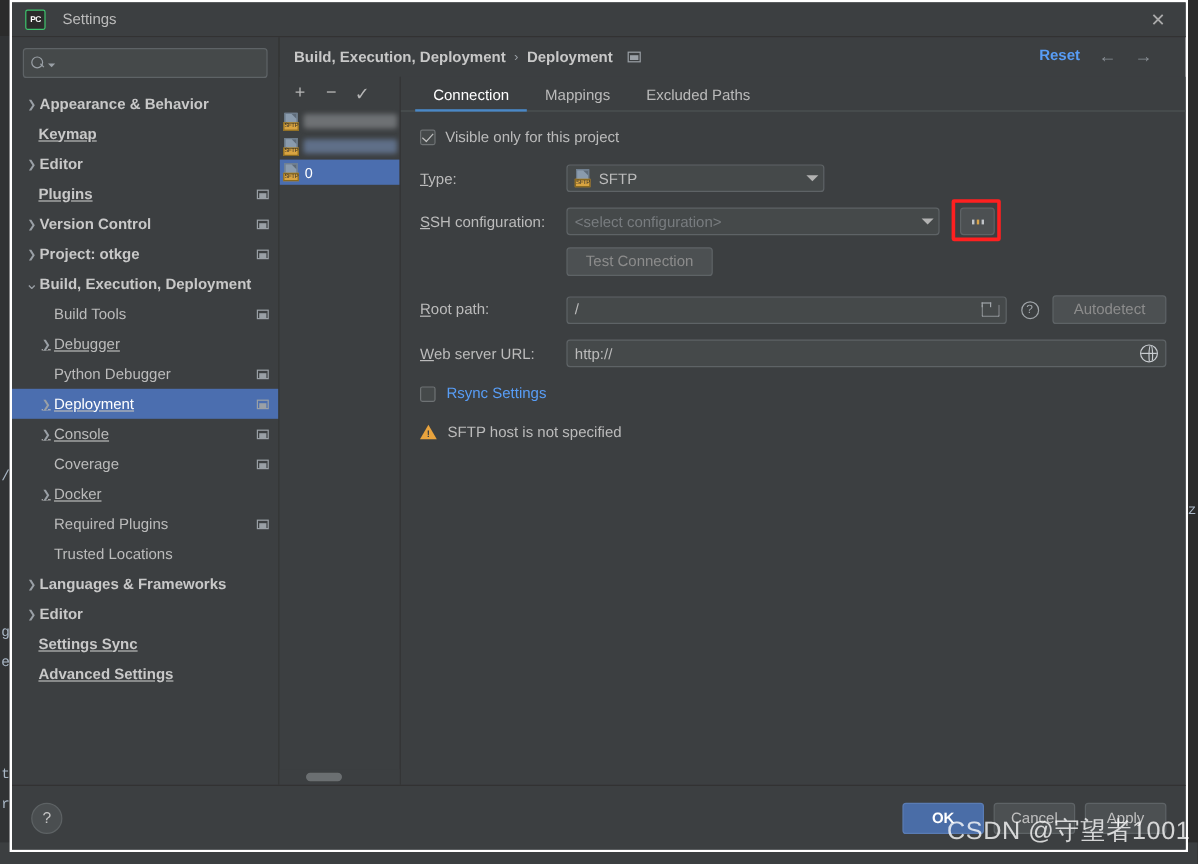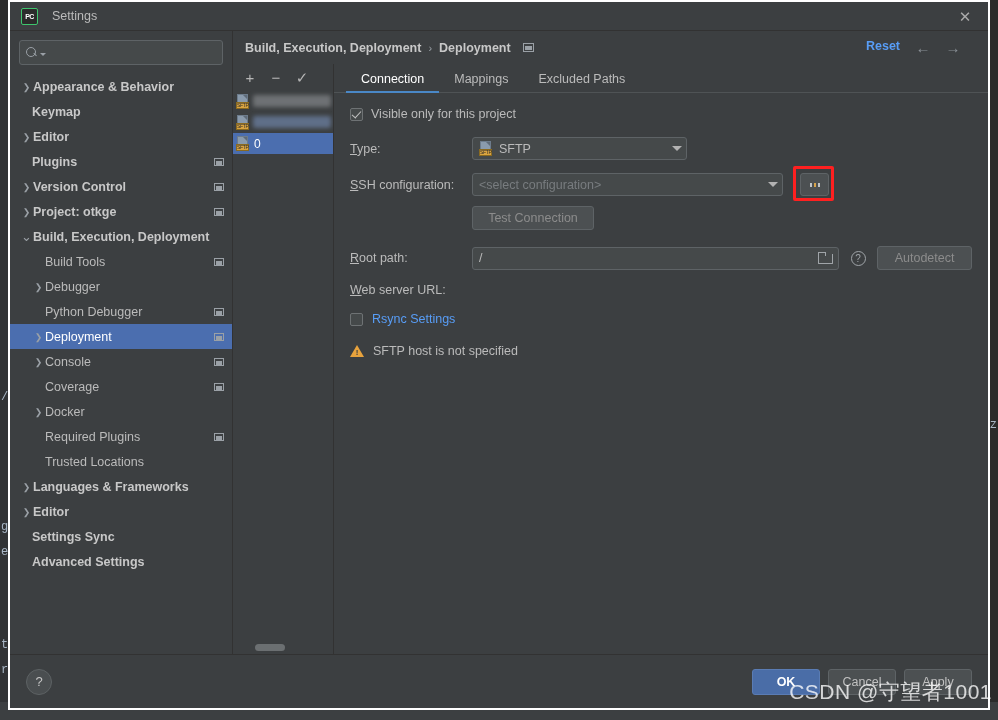--- a/index.html
+++ b/index.html
@@ -132,21 +132,21 @@
   .tree-label { font-size: 12.5px; color: #bbbbbb; }
   .tree-label.bold { font-weight: bold; color: #c8c8c8; }
   .tree-badge {
     position: absolute; right: 8px; top: 9px;
     width: 10px; height: 8px; border: 1px solid #9aa0a6;
   }
   .tree-badge::after {
     content: ""; position: absolute; left: 1px; top: 2px;
     width: 6px; height: 4px; background: #9aa0a6;
   }
-  .indent-1 { padding-left: 22px; }
+  .indent-1 { padding-left: 22px; text-decoration: underline; }
   .indent-2 { padding-left: 35px; }
 
   
   #right-panel { flex: 1; display: flex; flex-direction: column; min-width: 0; }
   #crumb-bar {
     height: 33px; min-height: 33px; display: flex; align-items: center;
     padding-left: 12px; position: relative;
   }
   .crumb { font-size: 12.5px; font-weight: bold; color: #c8c8c8; }
   .crumb-sep { margin: 0 7px; color: #9aa0a6; font-size: 11px; font-weight: normal;}
@@ -625,20 +625,24 @@
                 <span class="folder-icon"></span>
               </div>
               <div style="width:12px;"></div>
               <div class="help-circle">?</div>
               <div style="width:12px;"></div>
               <div class="btn" style="width:97px;">Autodetect</div>
             </div>
 
             <div class="row" style="margin-bottom:15px;">
               <div class="fld-label"><span class="mn">W</span>eb server URL:</div>
+              <div class="txtfield" style="width:510px;">
+                <span>http://</span>
+                <span style="margin-left:auto;" class="globe-icon"></span>
+              </div>
             </div>
 
             <div class="row" style="margin-bottom:0;">
               <div class="chk"></div>
               <div class="link">Rsync Settings</div>
             </div>
 
             <div class="warn-row">
               <div class="warn-icon"></div>
               <div class="warn-text">SFTP host is not specified</div>

